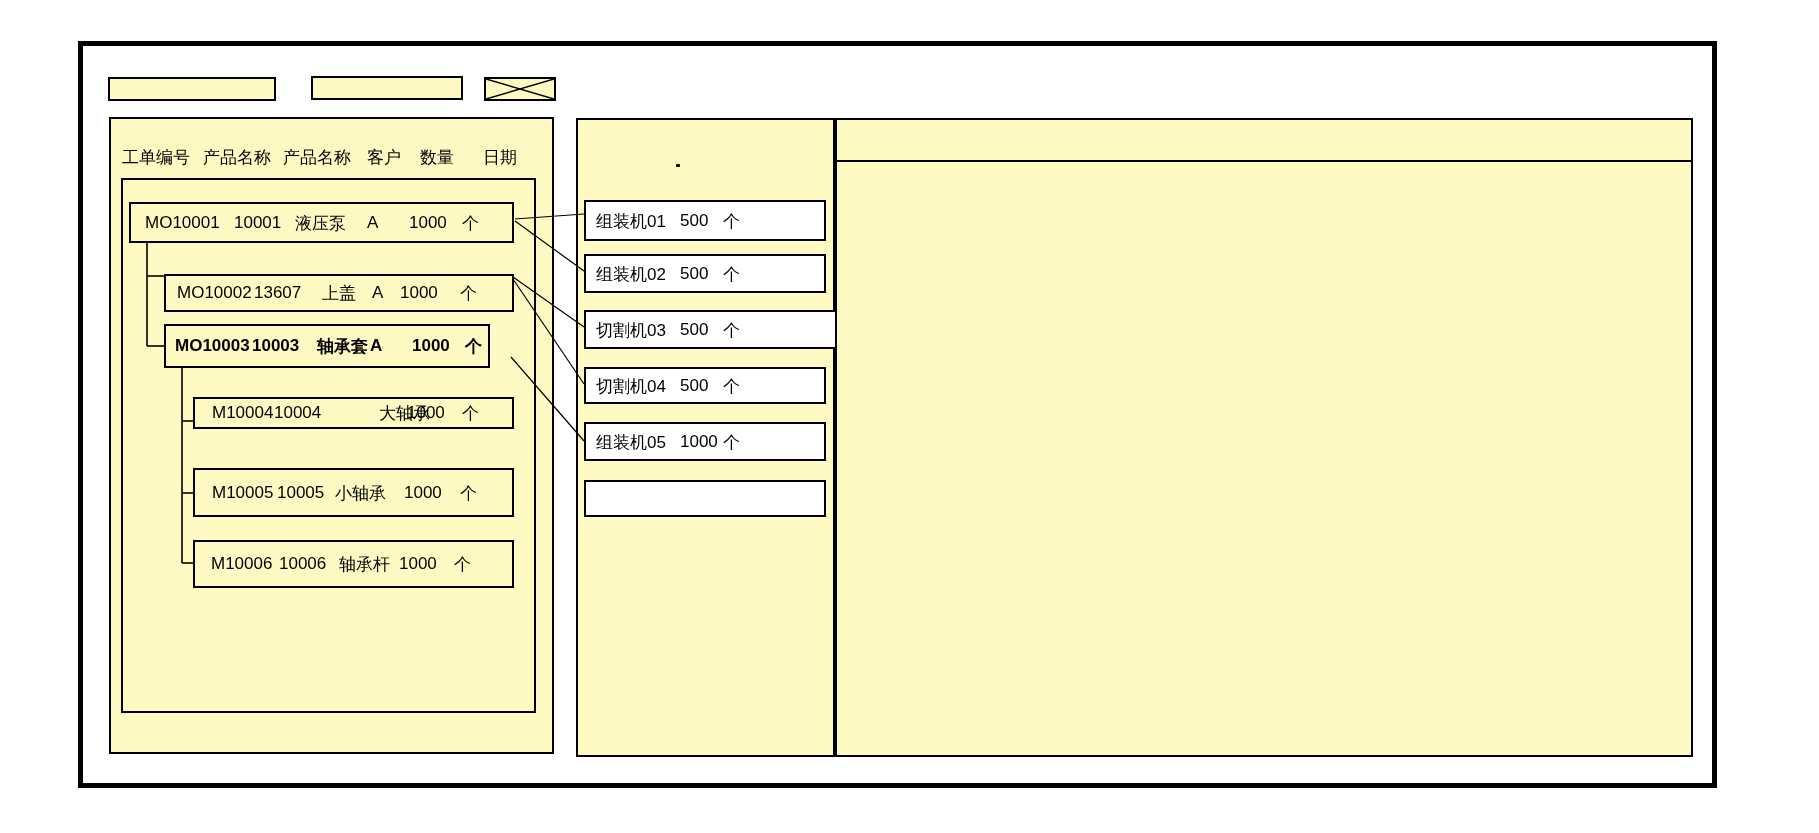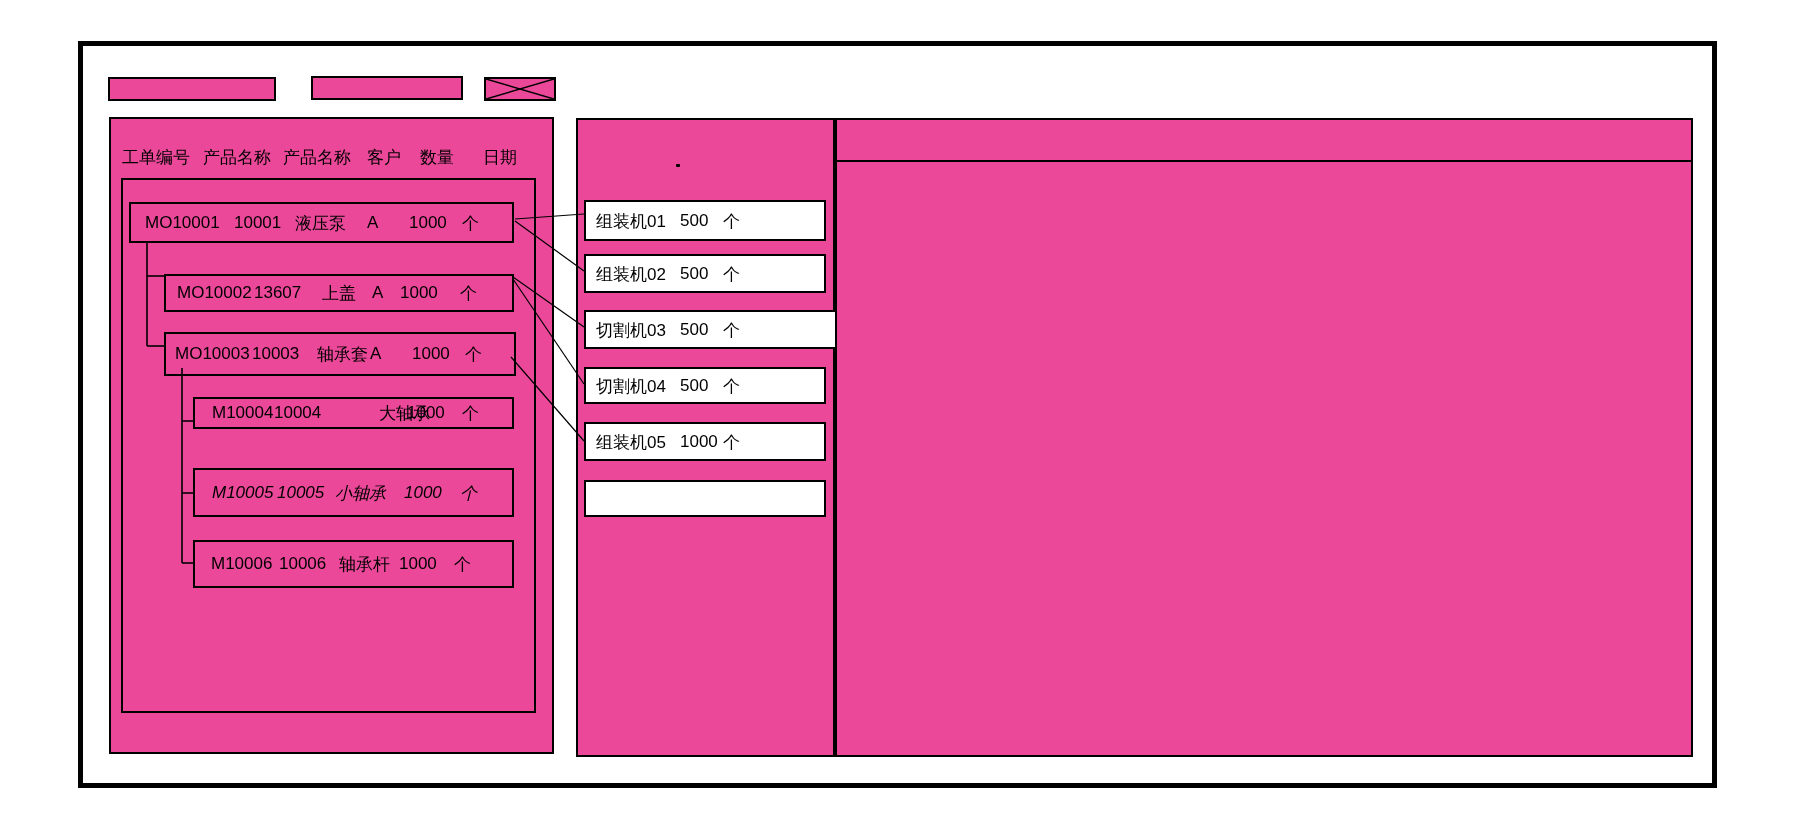--- a/index.html
+++ b/index.html
@@ -1,20 +1,20 @@
 <!DOCTYPE html>
 <html><head>
 <meta charset="utf-8">
 <style>
   html,body{margin:0;padding:0;background:#ffffff;}
   .canvas{position:relative;width:1819px;height:833px;background:#ffffff;overflow:hidden;
           font-family:"Liberation Sans","DejaVu Sans",sans-serif;color:#000;}
   .abs{position:absolute;box-sizing:border-box;}
   .frame{border:5px solid #000;background:#fff;}
-  .rect{border:2px solid #000;background:#ec4899;}
+  .rect{border:2px solid #000;background:#fef9c3;}
   .thinrect{border:2px solid #000;background:#fff;}
   .lbl{position:absolute;white-space:nowrap;font-size:17px;line-height:20px;color:#000;}
   .boxlbl{position:absolute;top:50%;transform:translateY(-50%);white-space:nowrap;font-size:17px;color:#000;}
   .overlay{position:absolute;left:0;top:0;width:1819px;height:833px;pointer-events:none;}
   .dot{position:absolute;width:4px;height:3px;background:#000;border-radius:1px;}
   .divider{position:absolute;left:0;right:0;top:40px;border-top:2px solid #000;height:0;}
   svg line{stroke:#000;}
 </style>
 </head>
 <body>
@@ -55,38 +55,38 @@
 
   <div class="abs rect" style="left:164px;top:274px;width:350px;height:38px;">
     <span class="boxlbl" style="left:11px;">MO10002</span>
     <span class="boxlbl" style="left:88px;">13607</span>
     <span class="boxlbl" style="left:156px;">上盖</span>
     <span class="boxlbl" style="left:206px;">A</span>
     <span class="boxlbl" style="left:234px;">1000</span>
     <span class="boxlbl" style="left:294px;">个</span>
   </div>
 
-  <div class="abs rect" style="left:164px;top:332px;width:352px;height:44px;">
+  <div class="abs rect" style="left:164px;top:324px;width:326px;height:44px;font-weight:bold;">
     <span class="boxlbl" style="left:9px;">MO10003</span>
     <span class="boxlbl" style="left:86px;">10003</span>
     <span class="boxlbl" style="left:151px;">轴承套</span>
     <span class="boxlbl" style="left:204px;">A</span>
     <span class="boxlbl" style="left:246px;">1000</span>
     <span class="boxlbl" style="left:299px;">个</span>
   </div>
 
   <div class="abs rect" style="left:193px;top:397px;width:321px;height:32px;">
     <span class="boxlbl" style="left:17px;">M10004</span>
     <span class="boxlbl" style="left:79px;">10004</span>
     <span class="boxlbl" style="left:140px;margin-left:44px;">大轴承</span>
     <span class="boxlbl" style="left:212px;">1000</span>
     <span class="boxlbl" style="left:267px;">个</span>
   </div>
 
-  <div class="abs rect" style="left:193px;top:468px;width:321px;height:49px;font-style:italic;">
+  <div class="abs rect" style="left:193px;top:468px;width:321px;height:49px;">
     <span class="boxlbl" style="left:17px;">M10005</span>
     <span class="boxlbl" style="left:82px;">10005</span>
     <span class="boxlbl" style="left:140px;">小轴承</span>
     <span class="boxlbl" style="left:209px;">1000</span>
     <span class="boxlbl" style="left:265px;">个</span>
   </div>
 
   <div class="abs rect" style="left:193px;top:540px;width:321px;height:48px;">
     <span class="boxlbl" style="left:16px;">M10006</span>
     <span class="boxlbl" style="left:84px;">10006</span>

